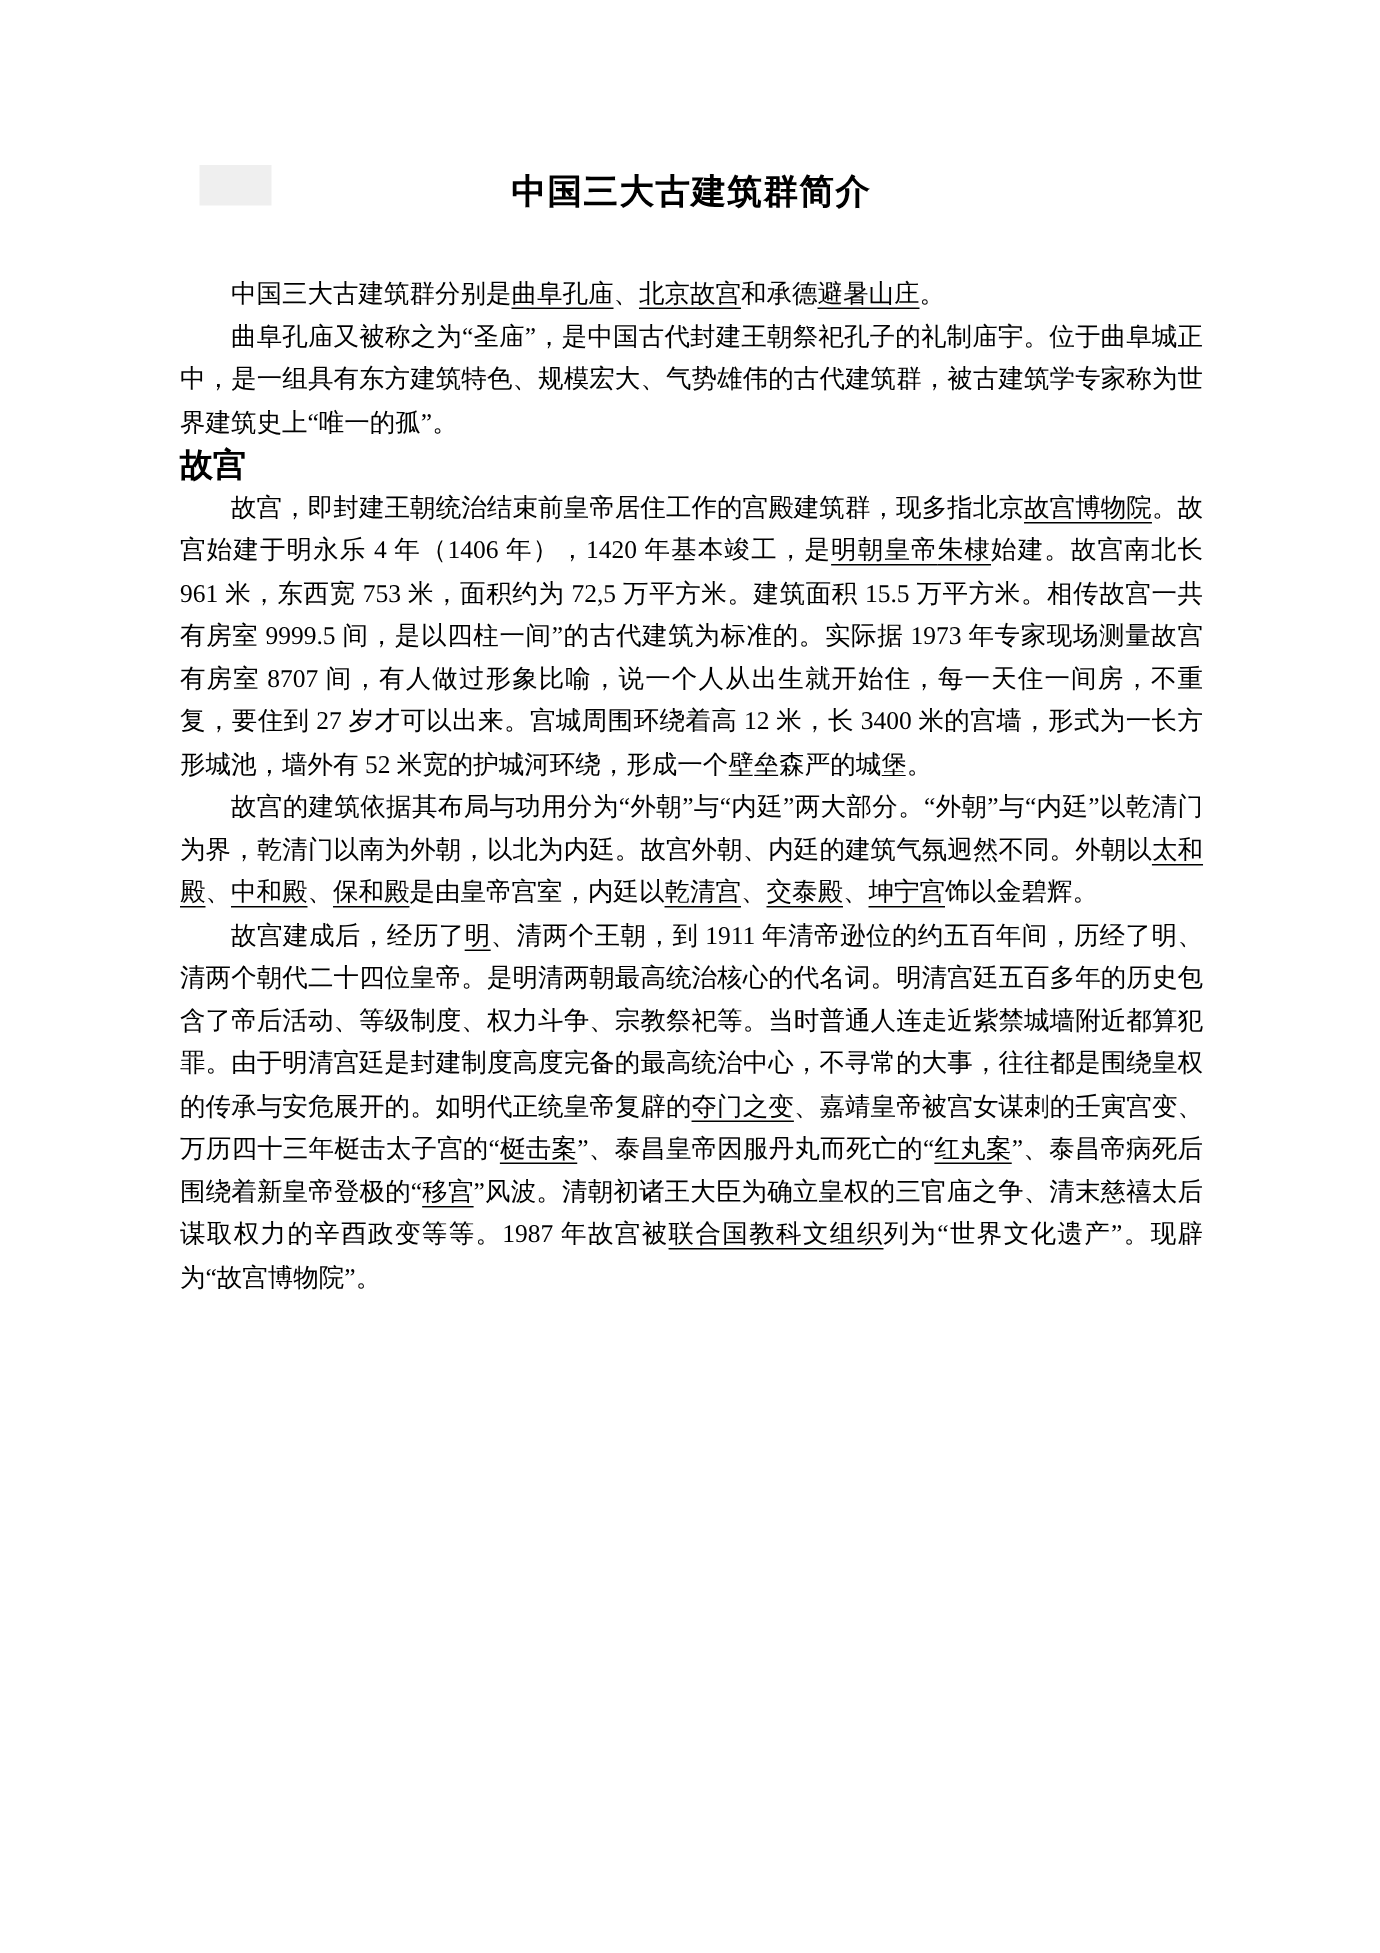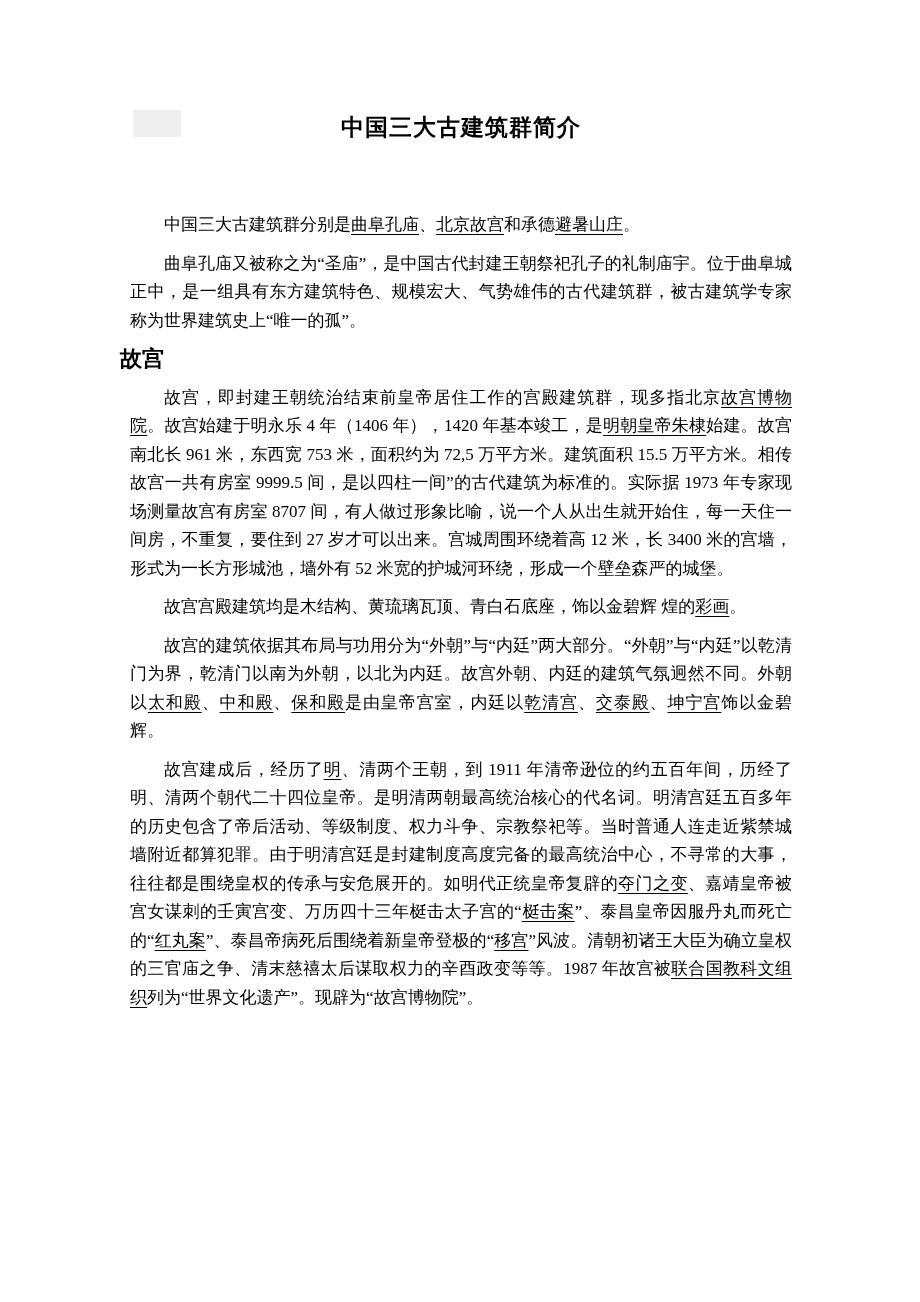--- a/index.html
+++ b/index.html
@@ -27,29 +27,29 @@
   .content {
     position: absolute;
     left: 120px;
     top: 112px;
     width: 682px;
   }
   .title {
     font-size: 23px;
     font-weight: bold;
     text-align: center;
-    margin: 0 0 68px 0;
+    margin: 0 0 39px 0;
     letter-spacing: 1px;
   }
   .body-para {
     font-size: 17px;
     line-height: 28.5px;
     text-align: justify;
     text-indent: 2em;
-    margin: 10px;
+    margin: 0;
   }
   .heading-para {
     font-size: 22px;
     line-height: 28.5px;
     font-weight: bold;
     margin: 0;
   }
   .u {
     text-decoration: underline;
     text-underline-offset: 4px;
@@ -63,18 +63,17 @@
 
 <div class="page">
   <div class="scan-artifact"></div>
   <div class="content">
     <h1 class="title">中国三大古建筑群简介</h1>
     <div id="doc-body">
         <p class="body-para"><span>中国三大古建筑群分别是</span><span class="u">曲阜孔庙</span><span>、</span><span class="u">北京故宫</span><span>和承德</span><span class="u">避暑山庄</span><span>。</span></p>
         <p class="body-para"><span>曲阜孔庙又被称之为“圣庙”，是中国古代封建王朝祭祀孔子的礼制庙宇。位于曲阜城正中，是一组具有东方建筑特色、规模宏大、气势雄伟的古代建筑群，被古建筑学专家称为世界建筑史上“唯一的孤”。</span></p>
         <h2 class="heading-para"><span>故宫</span></h2>
         <p class="body-para"><span>故宫，即封建王朝统治结束前皇帝居住工作的宫殿建筑群，现多指北京</span><span class="u">故宫博物院</span><span>。故宫始建于明永乐 4 年（1406 年），1420 年基本竣工，是</span><span class="u">明朝皇帝</span><span class="u">朱棣</span><span>始建。故宫南北长 961 米，东西宽 753 米，面积约为 72,5 万平方米。建筑面积 15.5 万平方米。相传故宫一共有房室 9999.5 间，是以四柱一间”的古代建筑为标准的。实际据 1973 年专家现场测量故宫有房室 8707 间，有人做过形象比喻，说一个人从出生就开始住，每一天住一间房，不重复，要住到 27 岁才可以出来。宫城周围环绕着高 12 米，长 3400 米的宫墙，形式为一长方形城池，墙外有 52 米宽的护城河环绕，形成一个壁垒森严的城堡。</span></p>
-        <p class="body-para"><span>故宫宫殿建筑均是木结构、黄琉璃瓦顶、青白石底座，饰以金碧辉 煌的</span><span class="u">彩画</span><span>。</span></p>
         <p class="body-para"><span>故宫的建筑依据其布局与功用分为“外朝”与“内廷”两大部分。“外朝”与“内廷”以乾清门为界，乾清门以南为外朝，以北为内廷。故宫外朝、内廷的建筑气氛迥然不同。外朝以</span><span class="u">太和殿</span><span>、</span><span class="u">中和殿</span><span>、</span><span class="u">保和殿</span><span>是由皇帝宫室，内廷以</span><span class="u">乾清宫</span><span>、</span><span class="u">交泰殿</span><span>、</span><span class="u">坤宁宫</span><span>饰以金碧辉。</span></p>
         <p class="body-para"><span>故宫建成后，经历了</span><span class="u">明</span><span>、清两个王朝，到 1911 年清帝逊位的约五百年间，历经了明、清两个朝代二十四位皇帝。是明清两朝最高统治核心的代名词。明清宫廷五百多年的历史包含了帝后活动、等级制度、权力斗争、宗教祭祀等。当时普通人连走近紫禁城墙附近都算犯罪。由于明清宫廷是封建制度高度完备的最高统治中心，不寻常的大事，往往都是围绕皇权的传承与安危展开的。如明代正统皇帝复辟的</span><span class="u">夺门之变</span><span>、嘉靖皇帝被宫女谋刺的壬寅宫变、万历四十三年梃击太子宫的“</span><span class="u">梃击案</span><span>”、泰昌皇帝因服丹丸而死亡的“</span><span class="u">红丸案</span><span>”、泰昌帝病死后围绕着新皇帝登极的“</span><span class="u">移宫</span><span>”风波。清朝初诸王大臣为确立皇权的三官庙之争、清末慈禧太后谋取权力的辛酉政变等等。1987 年故宫被</span><span class="u">联合国教科文组织</span><span>列为“世界文化遗产”。现辟为“故宫博物院”。</span></p>
       </div>
   </div>
 </div>
 
 </body></html>

